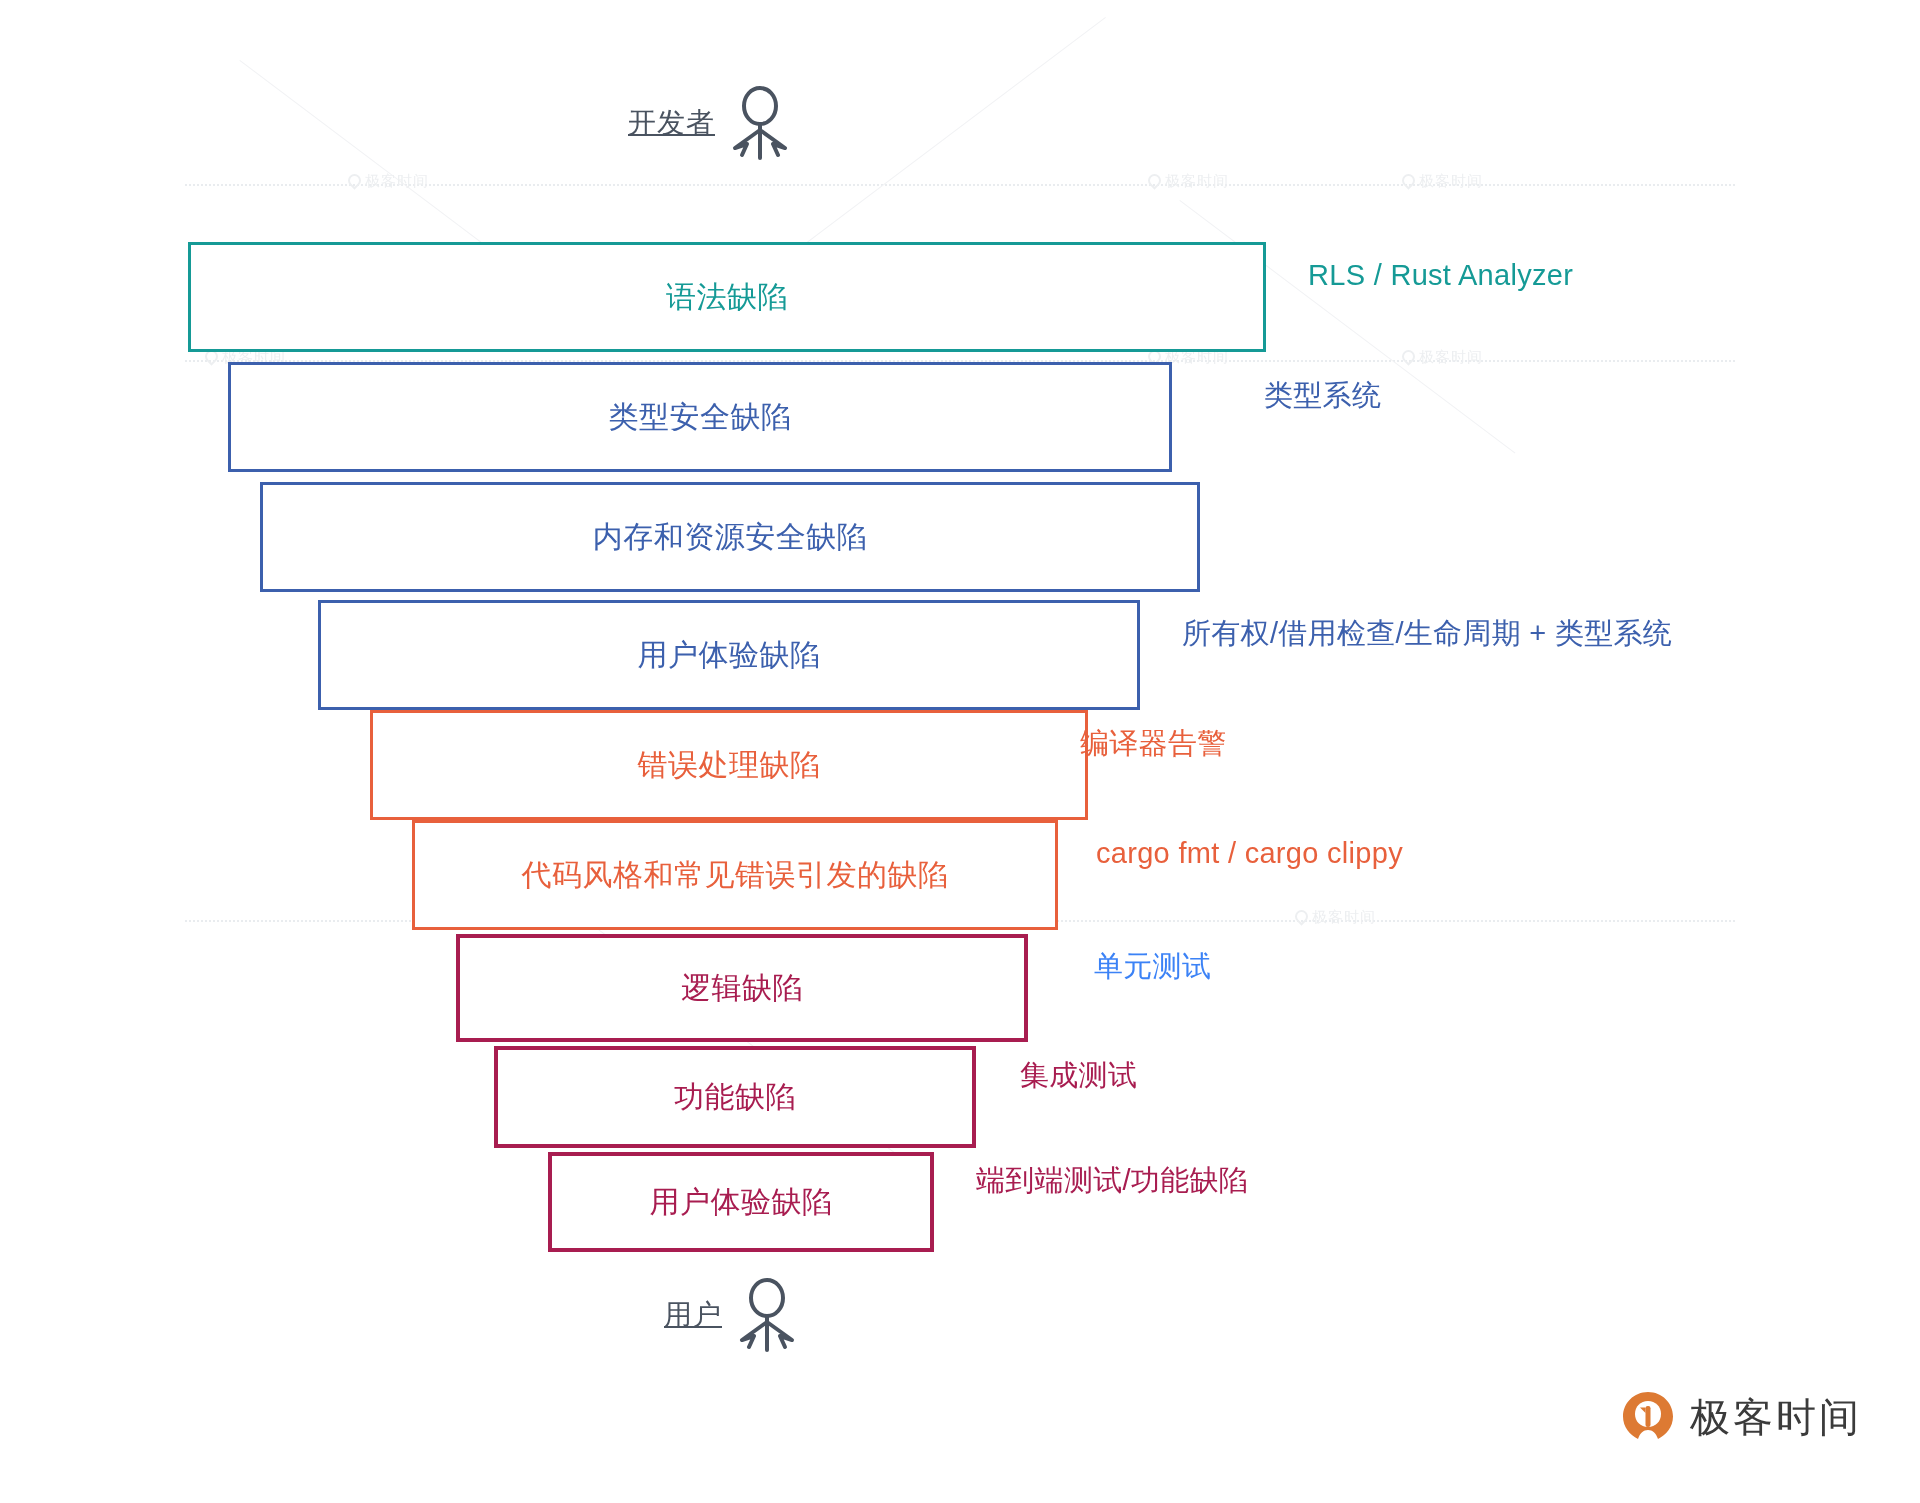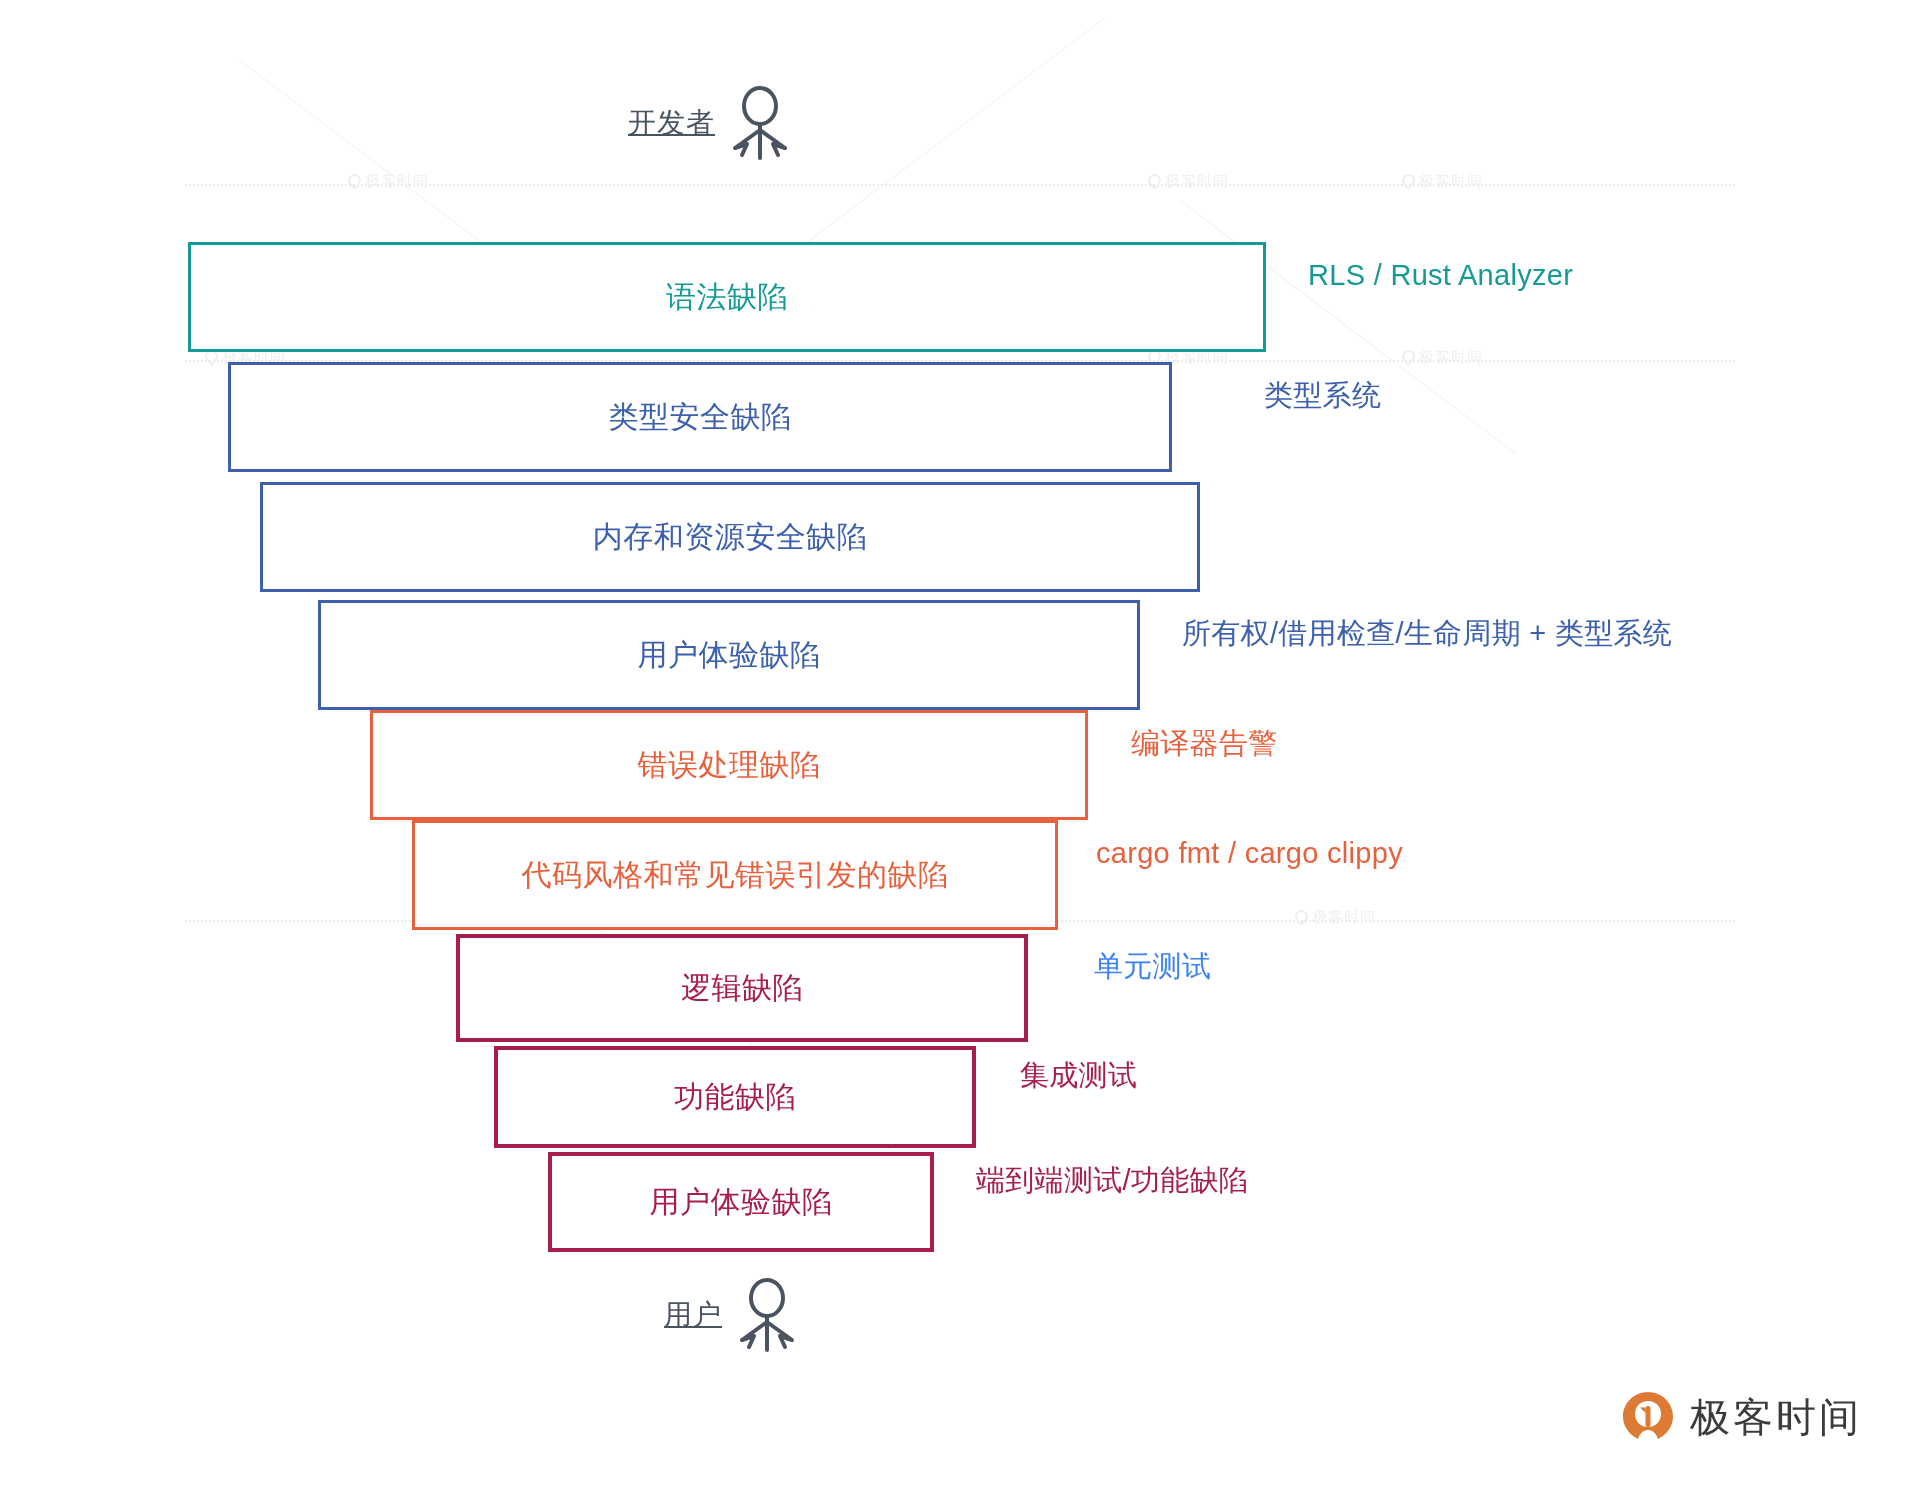--- a/index.html
+++ b/index.html
@@ -170,21 +170,21 @@
       <div class="fbox" style="left: 260px; top: 462px; width: 940px; height: 110px; border-width: 3px; border-color: rgb(60, 96, 173);">
         <span class="blabel" style="color: rgb(60, 96, 173);">内存和资源安全缺陷</span>
       </div>
       <div class="fbox" style="left: 318px; top: 580px; width: 822px; height: 110px; border-width: 3px; border-color: rgb(60, 96, 173);">
         <span class="blabel" style="color: rgb(60, 96, 173);">用户体验缺陷</span>
       </div>
       <div class="side" style="left: 1182px; top: 616px; color: rgb(60, 96, 173);">所有权/借用检查/生命周期 + 类型系统</div>
       <div class="fbox" style="left: 370px; top: 690px; width: 718px; height: 110px; border-width: 3px; border-color: rgb(232, 96, 60);">
         <span class="blabel" style="color: rgb(232, 96, 60);">错误处理缺陷</span>
       </div>
-      <div class="side" style="left: 1131px; top: 726px; color: rgb(232, 96, 60);">编译器告警</div>
+      <div class="side" style="left: 1080px; top: 726px; color: rgb(232, 96, 60);">编译器告警</div>
       <div class="fbox" style="left: 412px; top: 800px; width: 646px; height: 110px; border-width: 3px; border-color: rgb(232, 96, 60);">
         <span class="blabel" style="color: rgb(232, 96, 60);">代码风格和常见错误引发的缺陷</span>
       </div>
       <div class="side" style="left: 1096px; top: 836px; color: rgb(232, 96, 60);">cargo fmt / cargo clippy</div>
       <div class="fbox" style="left: 456px; top: 914px; width: 572px; height: 108px; border-width: 4px; border-color: rgb(168, 29, 80);">
         <span class="blabel" style="color: rgb(168, 29, 80);">逻辑缺陷</span>
       </div>
       <div class="side" style="left: 1094px; top: 949px; color: #3b82f6;">单元测试</div>
       <div class="fbox" style="left: 494px; top: 1026px; width: 482px; height: 102px; border-width: 4px; border-color: rgb(168, 29, 80);">
         <span class="blabel" style="color: rgb(168, 29, 80);">功能缺陷</span>

